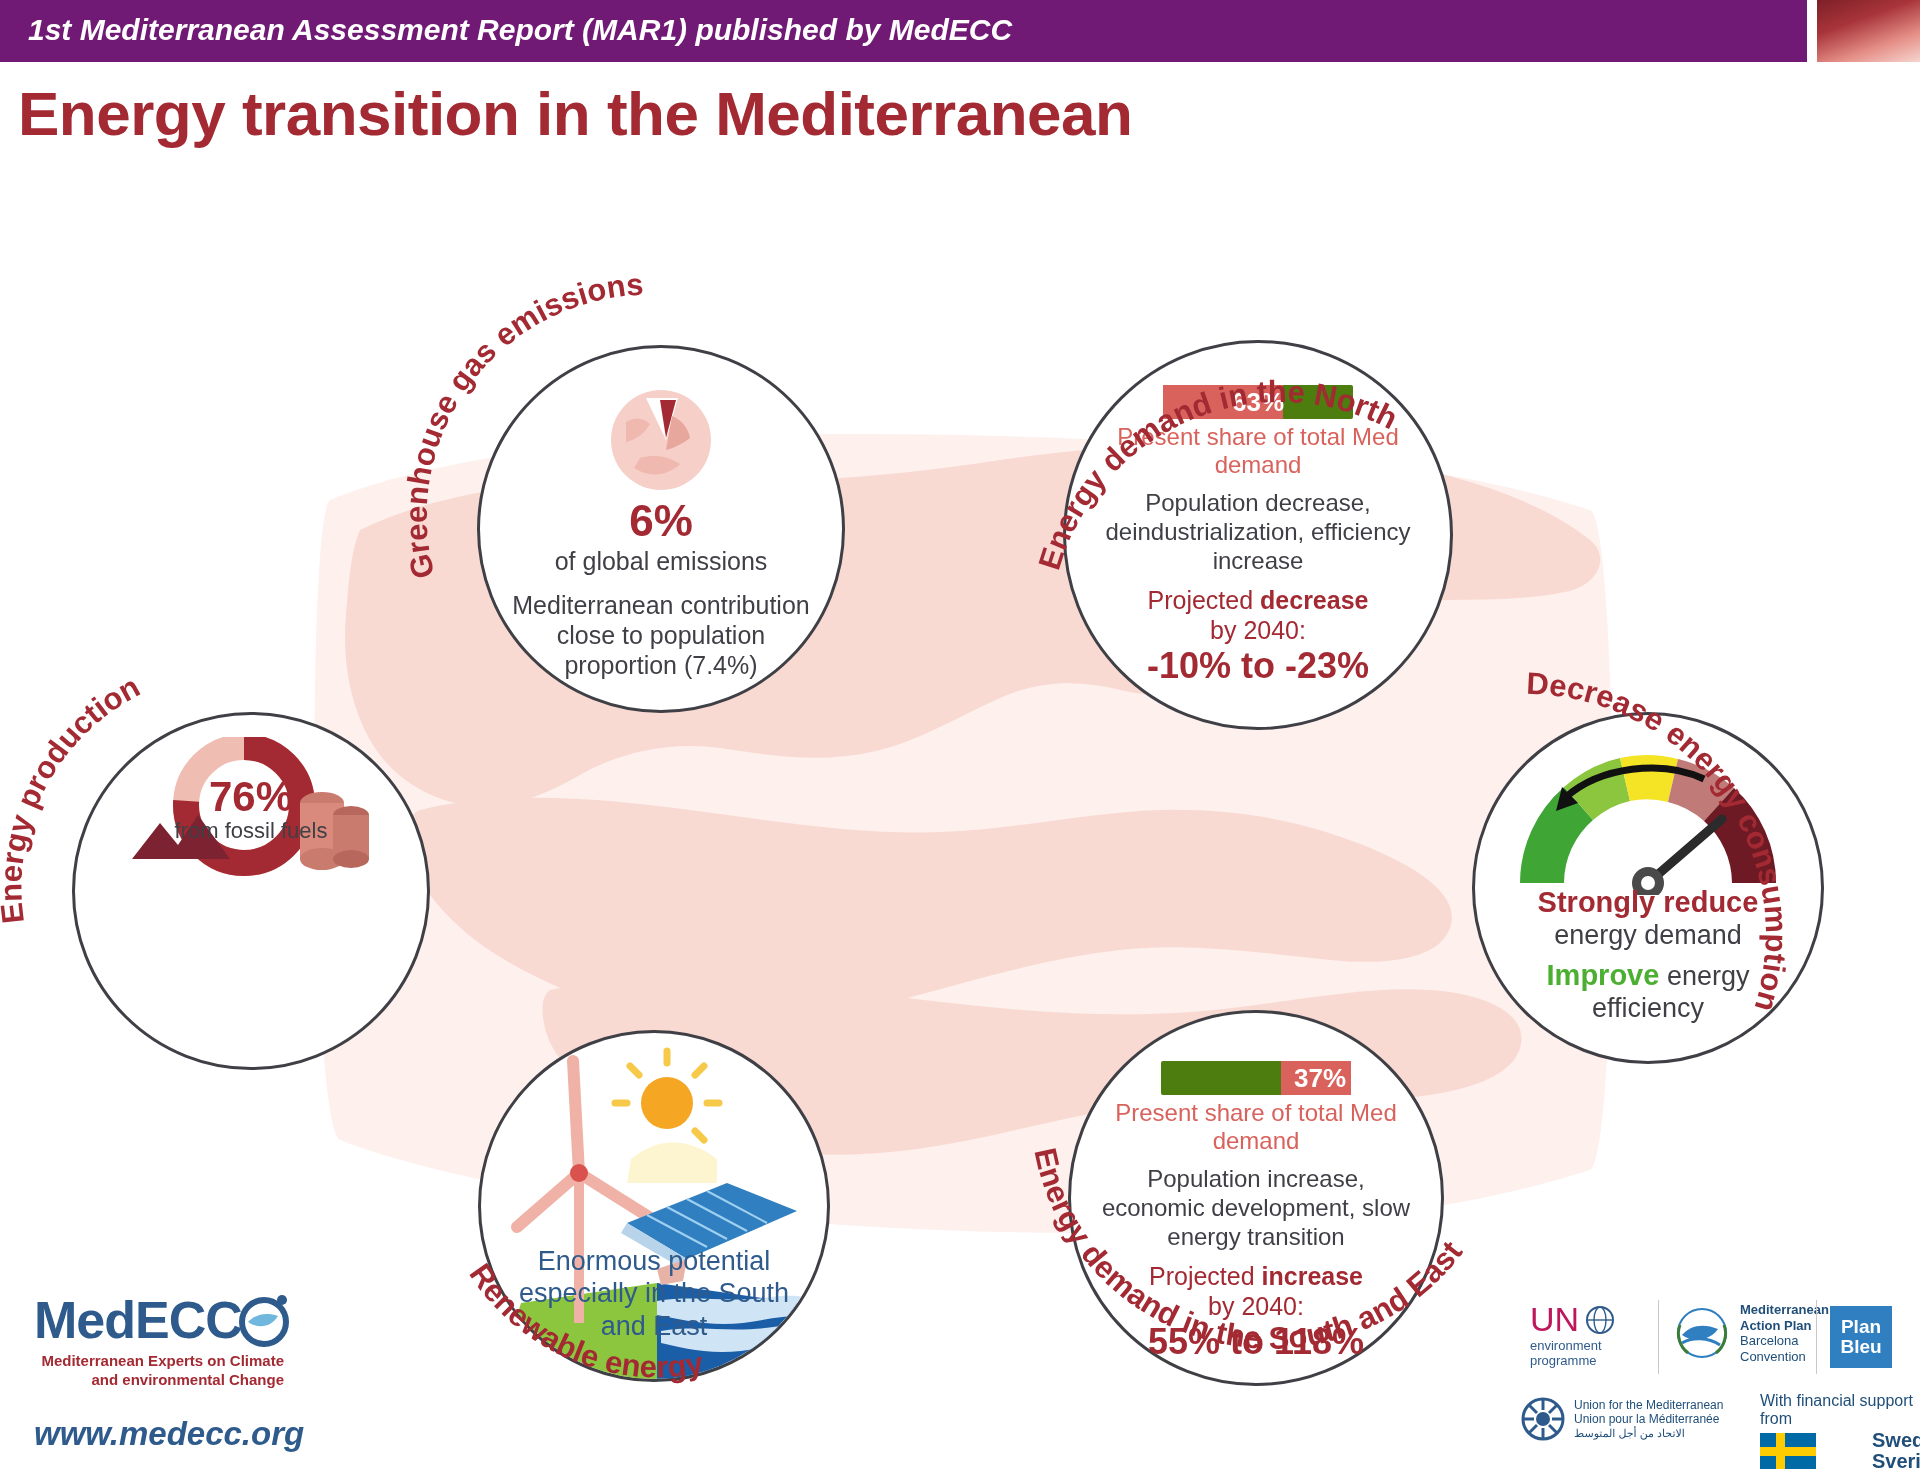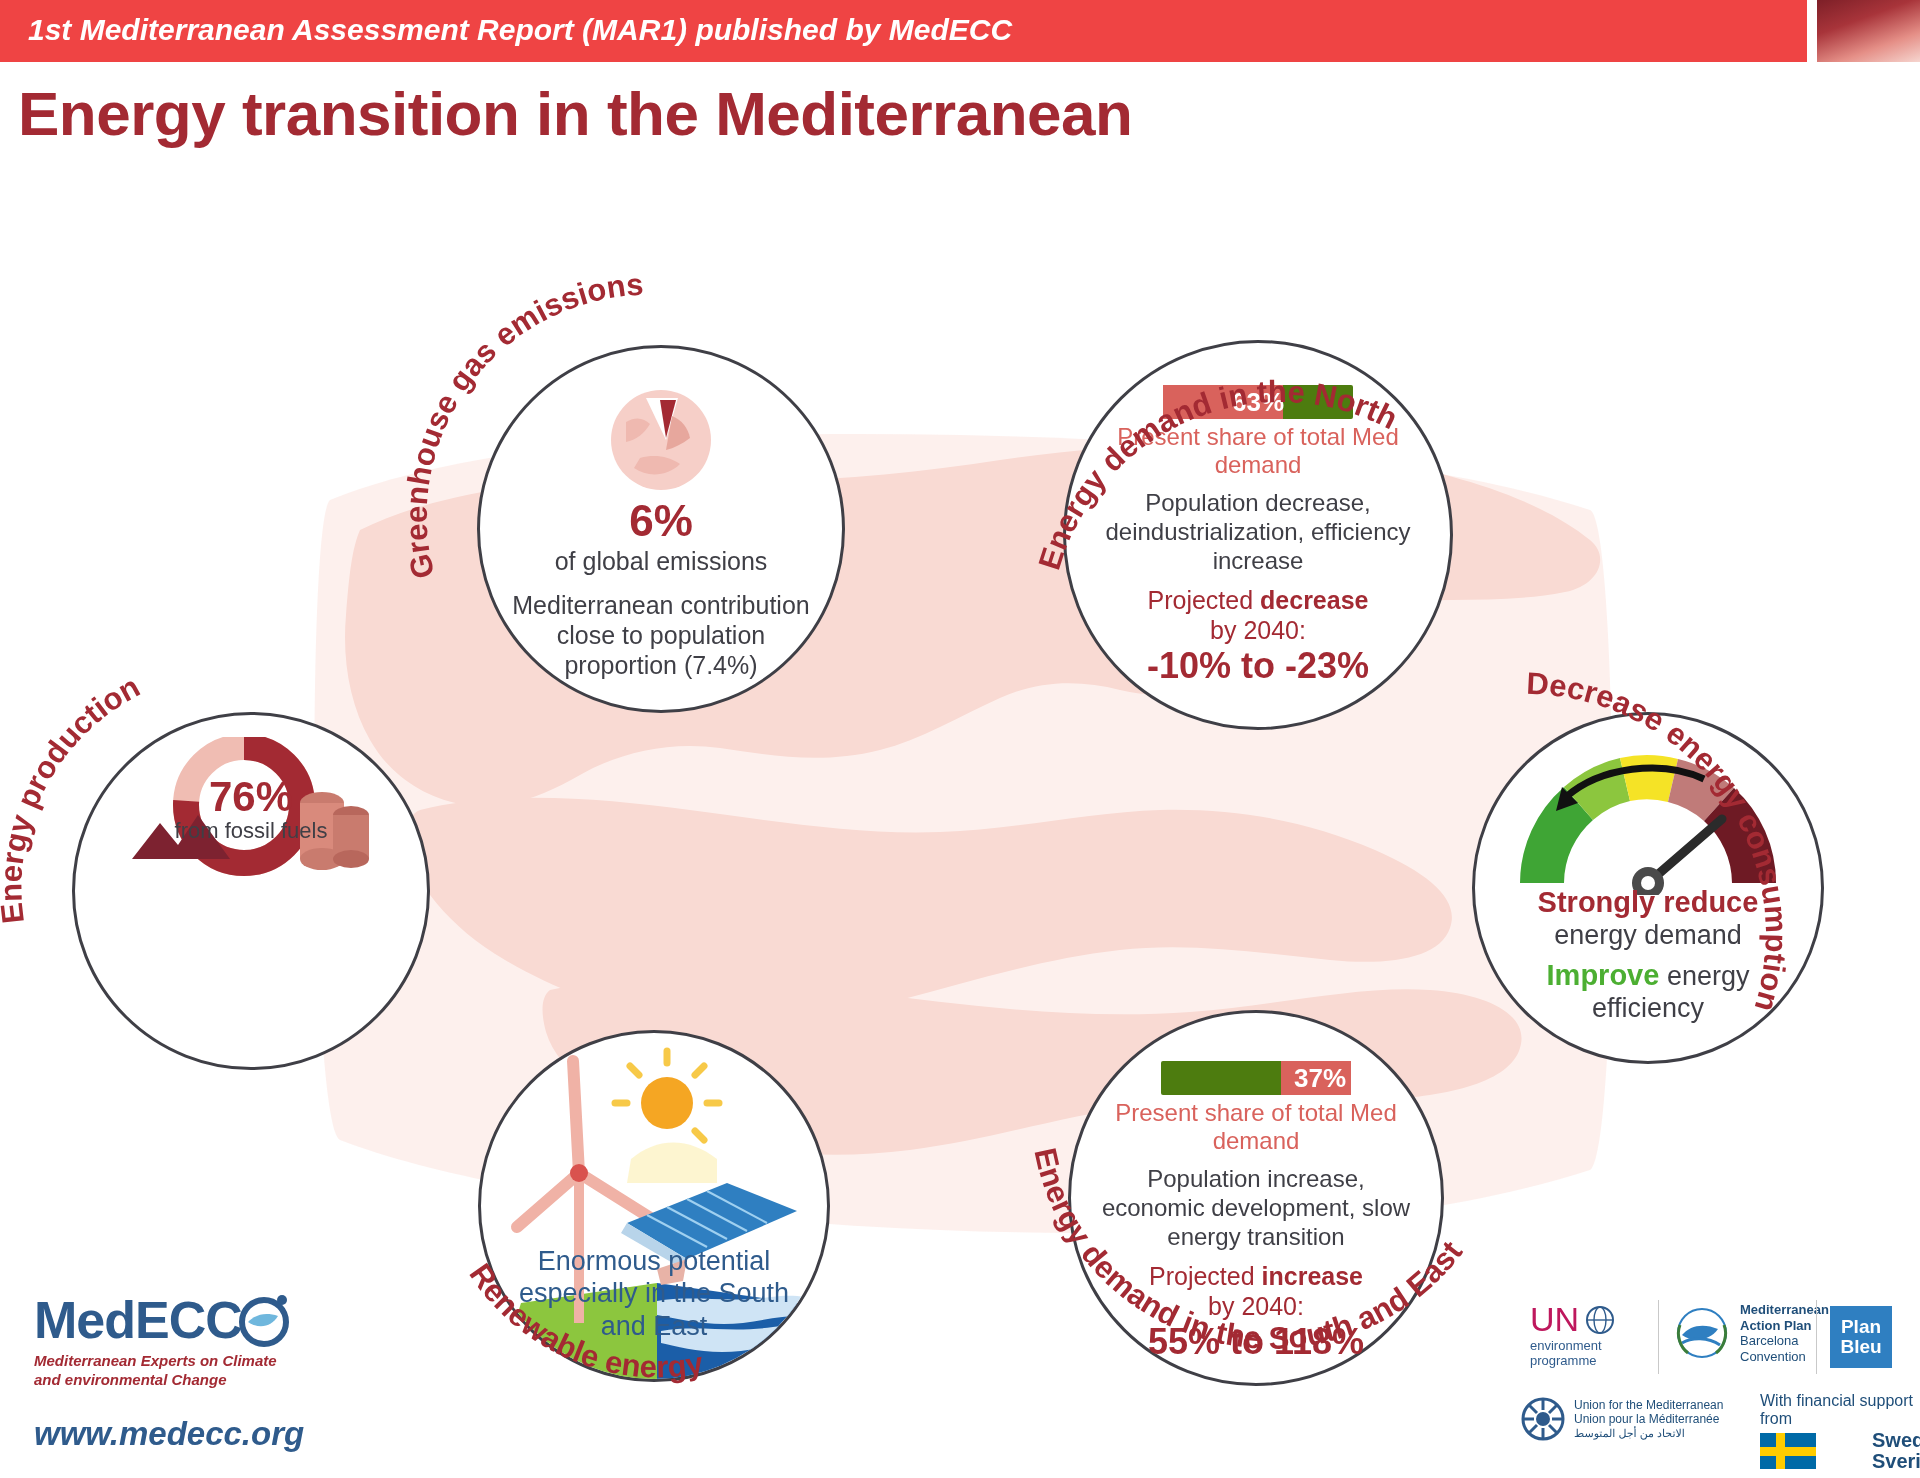--- a/index.html
+++ b/index.html
@@ -15,21 +15,21 @@
     font-family: "Liberation Sans", sans-serif;
     color: #333;
   }
 
   
   .header-bar {
     position: absolute;
     left: 0; top: 0;
     width: 1807px;
     height: 62px;
-    background: #ef4444;
+    background: #701a75;
   }
   .header-bar-text {
     position: absolute;
     left: 28px; top: 13px;
     font-size: 30px;
     font-style: italic;
     font-weight: bold;
     color: #ffffff;
     white-space: nowrap;
   }
@@ -406,21 +406,21 @@
 
 <div class="medecc-logo">
   <div style="position:relative;">
     <span class="medecc-word">MedECC</span>
     <svg width="66" height="56" viewBox="0 0 66 56" style="position:absolute;left:196px;top:2px;">
       <circle cx="34" cy="30" r="22" fill="none" stroke="#2f5b8c" stroke-width="6"></circle>
       <path d="M18,30 c8,-8 18,-10 30,-6 c-6,10 -18,14 -30,6 z" fill="#6fb7dd"></path>
       <circle cx="52" cy="8" r="5" fill="#2f5b8c"></circle>
     </svg>
   </div>
-  <div class="medecc-sub" style="width:250px;text-align:left;font-style:italic;">Mediterranean Experts on Climate and environmental Change</div>
+  <div class="medecc-sub" style="width:250px;text-align:right;">Mediterranean Experts on Climate and environmental Change</div>
 </div>
 <div class="medecc-url">www.medecc.org</div>
 
 <div class="logos">
 
   <div class="logo-box" style="left:0; top:0; width:120px;">
     <div style="display:flex;align-items:center;">
       <div class="un-un">UN</div>
       <svg width="30" height="30" viewBox="0 0 30 30" style="margin-left:6px;">
         <circle cx="15" cy="15" r="13" fill="none" stroke="#2f5b8c" stroke-width="2"></circle>

